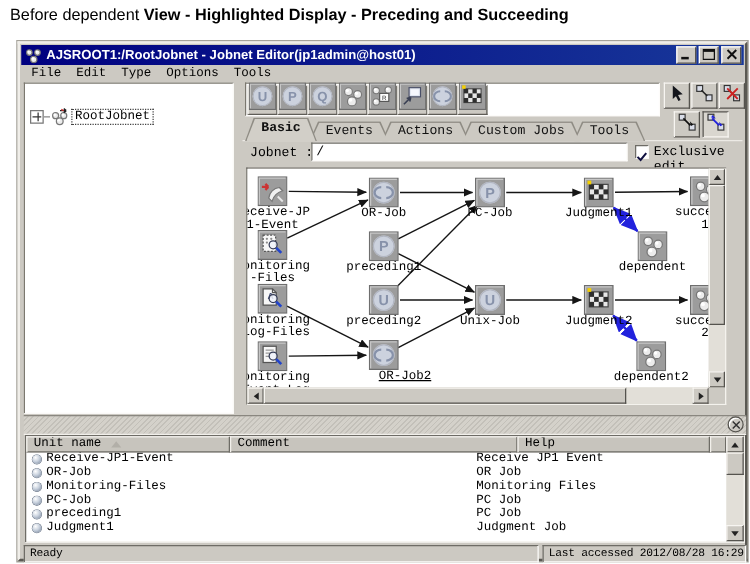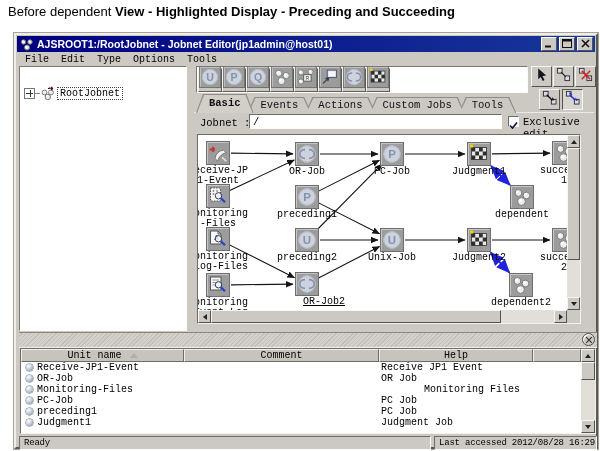--- a/index.html
+++ b/index.html
@@ -98,21 +98,21 @@
             border-top:1px solid #8a8780;border-bottom:1px solid #f2f0eb;}
   .split-btn{position:absolute;right:2px;top:0px;width:13px;height:13px;border-radius:50%;
              background:#ccc9c2;border:1px solid #55534e;box-shadow:inset 1px 1px 0 #fff;
              display:flex;align-items:center;justify-content:center;box-sizing:border-box;}
 
   
   .utable{position:absolute;left:4px;top:313px;width:576px;height:86px;background:#fff;
           border:1px solid;border-color:#6e6c66 #f4f2ed #f4f2ed #6e6c66;box-sizing:border-box;}
   .thead{position:absolute;left:0;top:0;width:560px;height:13px;display:flex;}
   .th{height:13px;background:#c7c4bd;border:1px solid;border-color:#f2f0eb #6e6c66 #6e6c66 #f2f0eb;
-      box-sizing:border-box;font-size:10px;padding:0 5px;display:flex;align-items:center;white-space:nowrap;overflow:hidden;justify-content:center;}
+      box-sizing:border-box;font-size:10px;padding:0 5px;display:flex;align-items:center;white-space:nowrap;overflow:hidden;}
   .sort-asc{width:0;height:0;border-left:4px solid transparent;border-right:4px solid transparent;
             border-bottom:5px solid #b2afa8;margin-left:8px;}
   .tbody{position:absolute;left:0;top:13px;width:560px;}
   .trow{height:11px;display:flex;align-items:center;font-size:10px;white-space:nowrap;}
   .td{overflow:hidden;display:flex;align-items:center;height:11px;box-sizing:border-box;padding:0 2px;}
   .bullet{width:7px;height:7px;border-radius:50%;margin:0 4px 0 3px;flex:0 0 auto;
           background:radial-gradient(circle at 35% 30%,#ffffff 0%,#c9d2de 45%,#74839a 100%);
           box-shadow:0 0 0 0.5px #5d6a7e;}
   .tscroll{position:absolute;left:560px;top:0;width:14px;height:84px;background:#e2dfd8;}
 
@@ -591,21 +591,21 @@
             </svg></span>
         </div>
     </div>
 
     <div class="utable">
       <div class="thead">
           <div class="th" style="width: 163px;">
             <span>Unit name</span>
             <span class="sort-asc"></span>
           </div>
-          <div class="th" style="width: 195px;">
+          <div class="th" style="width: 230px;">
             <span>Comment</span>
           </div>
           <div class="th" style="width: 154px;">
             <span>Help</span>
           </div>
           <div class="th" style="flex: 1 1 auto;"></div>
         </div>
       <div class="tbody">
           <div class="trow">
             <div class="td" style="width: 163px;">
@@ -622,21 +622,21 @@
             </div>
             <div class="td" style="width: 195px;"></div>
             <div class="td" style="width: 154px;">OR Job</div>
           </div>
           <div class="trow">
             <div class="td" style="width: 163px;">
               <span class="bullet"></span>
               <span>Monitoring-Files</span>
             </div>
             <div class="td" style="width: 195px;"></div>
-            <div class="td" style="width: 154px; margin-left: 43px;">Monitoring Files</div>
+            <div class="td" style="width: 154px;">Monitoring Files</div>
           </div>
           <div class="trow">
             <div class="td" style="width: 163px;">
               <span class="bullet"></span>
               <span>PC-Job</span>
             </div>
             <div class="td" style="width: 195px;"></div>
             <div class="td" style="width: 154px;">PC Job</div>
           </div>
           <div class="trow">

